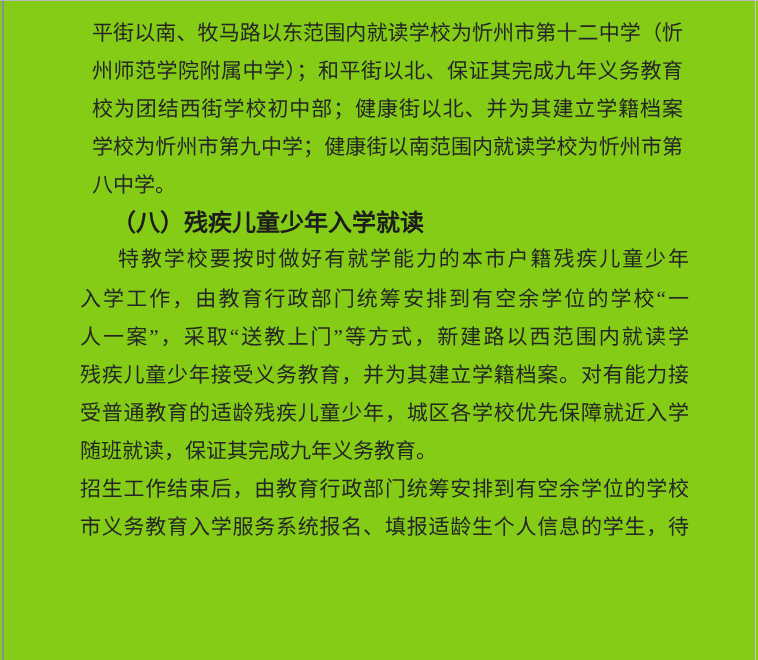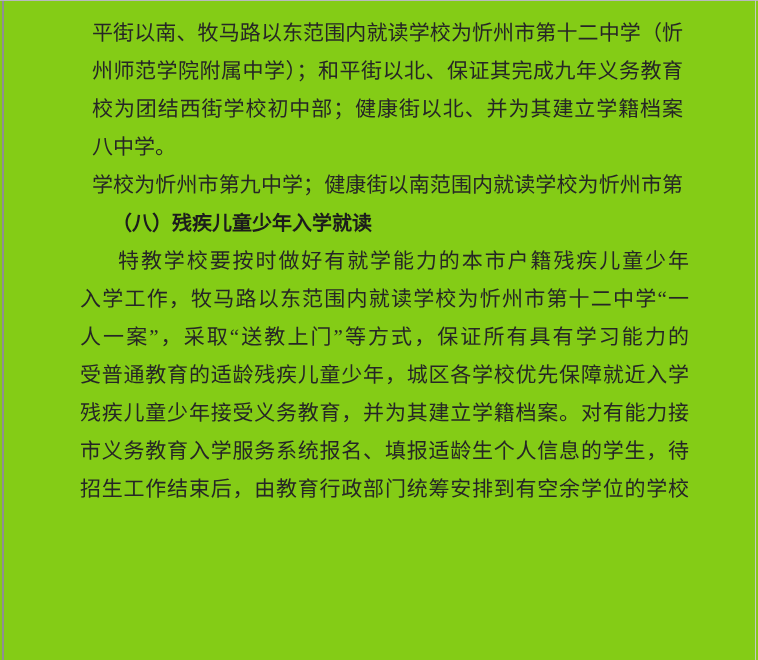--- a/index.html
+++ b/index.html
@@ -24,46 +24,47 @@
     line-height: 38px;
     font-size: 21px;
     color: #262626;
     white-space: nowrap;
     letter-spacing: 0;
   }
   
   .cont { margin-left: 92px; width: 591px; }
   
   .para { margin-left: 80px; width: 609px; }
-  .para.first { padding-left: 38px; width: 571px; }
+  .para.first { padding-left: 38px; width: 571px; font-family: Liberation Mono, monospace; }
   
   .just { text-align: justify; text-align-last: justify; white-space: normal; word-break: break-all; }
   
   .heading {
     margin-left: 112px;
     font-weight: bold;
-    font-size: 20px;
+    font-size: 24px;
     color: #1c1c1c;
   }
 </style>
 </head>
 <body>
 
 <div class="page">
   <div class="edge edge-left"></div>
   <div class="edge edge-top"></div>
   <div class="edge edge-right"></div>
   <div class="content">
       <div class="line cont just">平街以南、牧马路以东范围内就读学校为忻州市第十二中学（忻</div>
       <div class="line cont just">州师范学院附属中学）；和平街以北、保证其完成九年义务教育</div>
       <div class="line cont just">校为团结西街学校初中部；健康街以北、并为其建立学籍档案</div>
+      <div class="line cont just">学校为忻州市第九中学；健康街以南范围内就读学校为忻州市第</div>
       <div class="line cont">八中学。</div>
-      <div class="line cont just">学校为忻州市第九中学；健康街以南范围内就读学校为忻州市第</div>
       <div class="line heading">（八）残疾儿童少年入学就读</div>
       <div class="line para first just">特教学校要按时做好有就学能力的本市户籍残疾儿童少年</div>
-      <div class="line para just">入学工作，牧马路以东范围内就读学校为忻州市第十二中学“一</div>
-      <div class="line para just">人一案”，采取“送教上门”等方式，保证所有具有学习能力的</div>
+      <div class="line para just">入学工作，由教育行政部门统筹安排到有空余学位的学校“一</div>
+      <div class="line para just">人一案”，采取“送教上门”等方式，新建路以西范围内就读学</div>
+      <div class="line para just">残疾儿童少年接受义务教育，并为其建立学籍档案。对有能力接</div>
       <div class="line para just">受普通教育的适龄残疾儿童少年，城区各学校优先保障就近入学</div>
-      <div class="line para just">残疾儿童少年接受义务教育，并为其建立学籍档案。对有能力接</div>
+      <div class="line para">随班就读，保证其完成九年义务教育。</div>
+      <div class="line para just">招生工作结束后，由教育行政部门统筹安排到有空余学位的学校</div>
       <div class="line para just">市义务教育入学服务系统报名、填报适龄生个人信息的学生，待</div>
-      <div class="line para just">招生工作结束后，由教育行政部门统筹安排到有空余学位的学校</div>
     </div>
 </div>
 
 </body></html>

